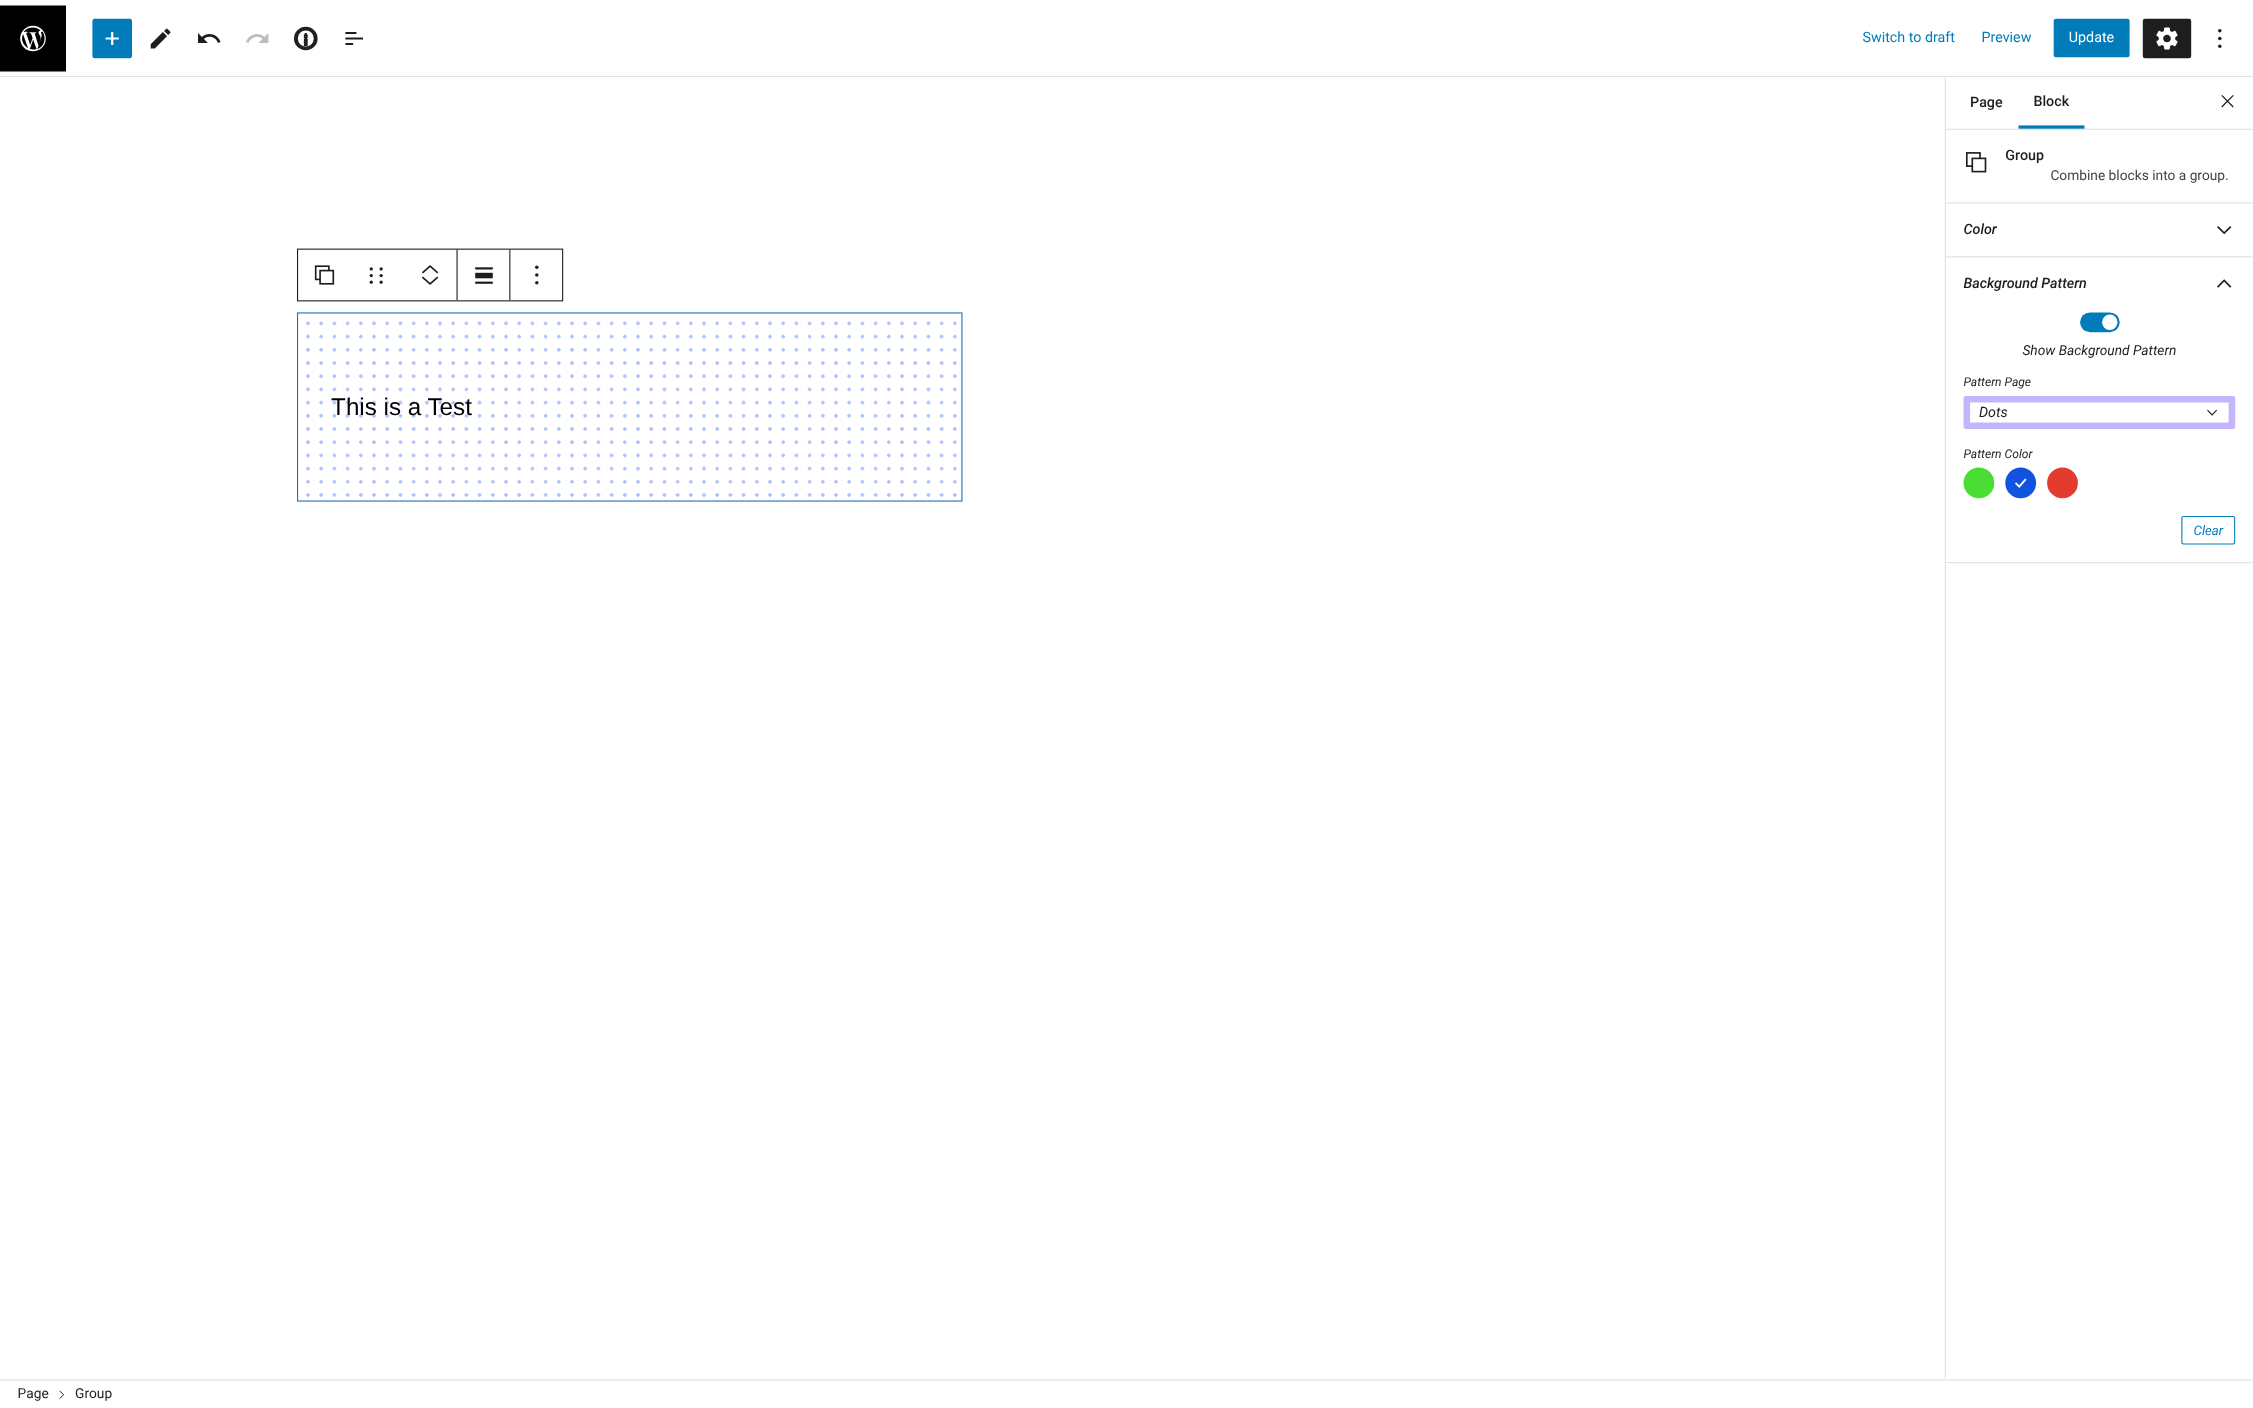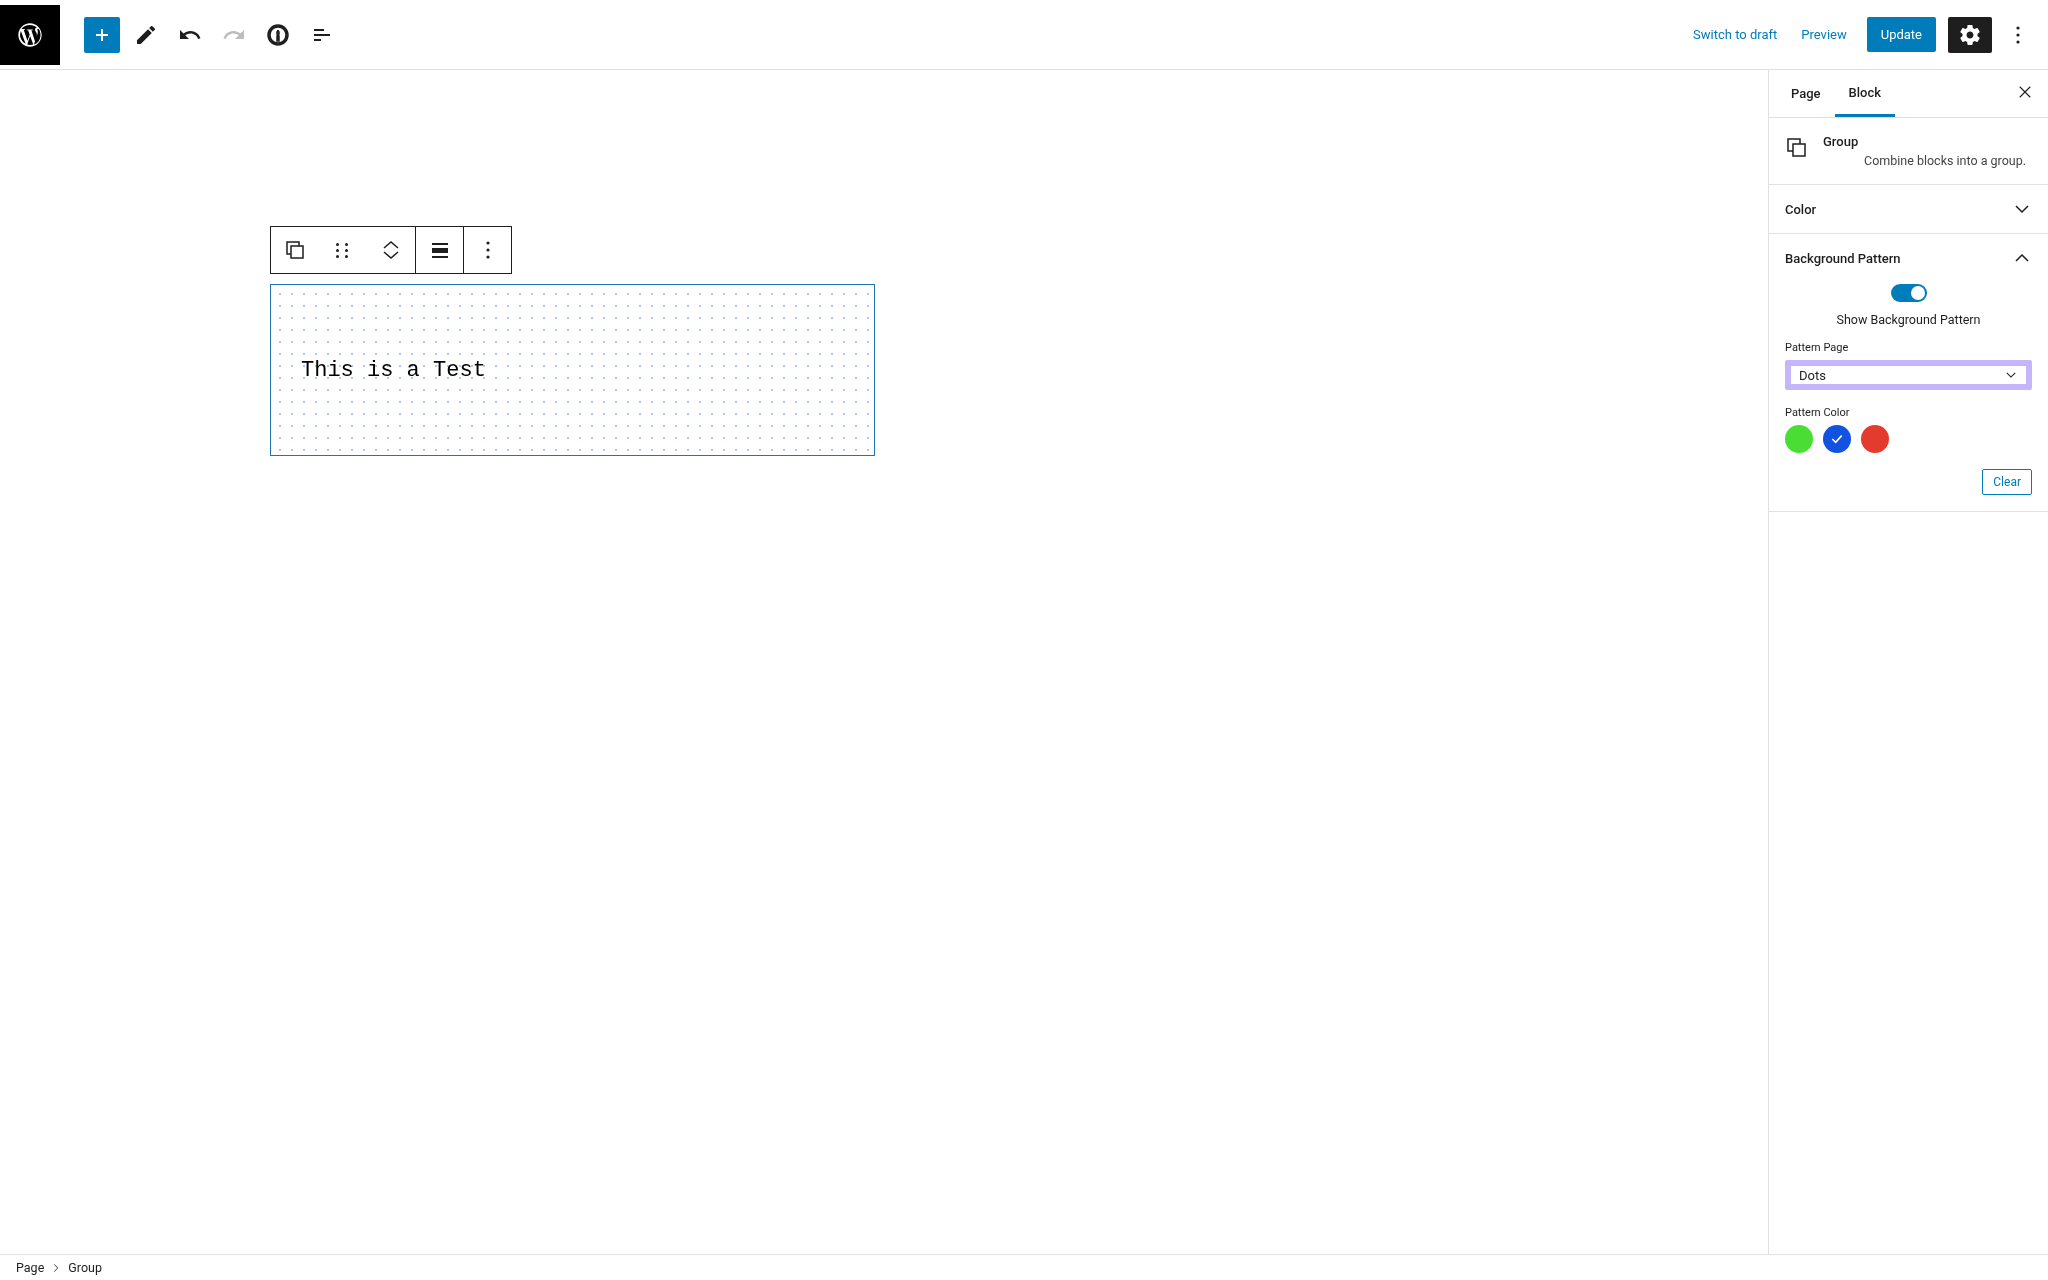--- a/index.html
+++ b/index.html
@@ -28,36 +28,36 @@
   .block-toolbar { position: absolute; top: 156px; left: 270px; border: 1px solid #1e1e1e; background: #fff; display: flex; height: 48px; }
   .bt-item { width: 48px; display: flex; align-items: center; justify-content: center; cursor: pointer; }
   .bt-item svg { width: 24px; height: 24px; fill: #1e1e1e; }
   .bt-sep { border-left: 1px solid #1e1e1e; }
   .move-cell { display: flex; flex-direction: column; justify-content: center; align-items: center; }
   .move-cell svg { width: 18px; height: 10px; }
   .drag-dots { width: 14px; height:20px; display:grid; grid-template-columns: 1fr 1fr; gap:3px; align-content:center;}
   .drag-dots span { width:3px; height:3px; background:#1e1e1e; border-radius:50%; }
 
   .group-block { position: absolute; top: 214px; left: 270px; width: 605px; height: 172px; border: 1.5px solid #2271b1; background-image: radial-gradient(#b2c2ff 1.5px, transparent 1.5px); background-size: 12px 12px; background-position: 3px 3px; padding: 30px; display: flex; align-items: center; }
-  .group-text { font-family: Liberation Mono, monospace; font-size: 22px; color: #000; }
+  .group-text { font-family: Liberation Sans, sans-serif; font-size: 22px; color: #000; }
 
   
   .sidebar { width: 280px; border-left: 1px solid #e0e0e0; display: flex; flex-direction: column; }
   .tabs { display: flex; align-items: center; padding: 0 8px; height: 48px; position: relative; border-bottom: 1px solid #e0e0e0; }
   .tab { padding: 14px 14px; cursor: pointer; font-size: 13px; font-weight: 500; }
   .tab.active { border-bottom: 3.5px solid #007cba; font-weight: 500; }
   .tabs .close { margin-left: auto; cursor: pointer; padding: 6px; }
   .tabs .close svg { width: 18px; height: 18px; }
 
   .block-header { padding: 16px; display: flex; gap: 14px; border-bottom: 1px solid #e0e0e0; }
   .block-header .icon { width: 24px; height: 24px; flex-shrink: 0; margin-top:2px;}
   .block-header .title { font-weight: 500; font-size: 13px; margin-bottom: 4px; }
   .block-header .desc { font-size: 12.5px; color: #444; margin-left: 41px; }
 
-  .panel { border-bottom: 1px solid #e0e0e0; }
+  .panel { border-bottom: 1px solid #e0e0e0; font-style: italic; }
   .panel-header { padding: 14px 16px; display: flex; justify-content: space-between; align-items: center; cursor: pointer; font-weight: 500; font-size: 13px; }
   .panel-body { padding: 0 16px 16px; }
 
   .toggle-row { display: flex; align-items: center; gap: 10px; margin-bottom: 14px; padding-top:2px;flex-direction:column;}
   .toggle { width: 36px; height: 18px; background: #007cba; border-radius: 10px; position: relative; cursor: pointer; }
   .toggle::after { content:''; position:absolute; right:2px; top:2px; width:14px; height:14px; background:#fff; border-radius:50%; }
   .toggle-label { font-size: 12.5px; }
 
   .field-label { font-size: 11px; text-transform: none; margin-bottom: 6px; margin-top: 8px; color:#1e1e1e;}
   .select { border: 6px solid #c4b5fd; border-radius: 2px; height: 30px; display: flex; align-items: center; justify-content: space-between; padding: 0 8px; font-size: 13px; cursor: pointer; }

